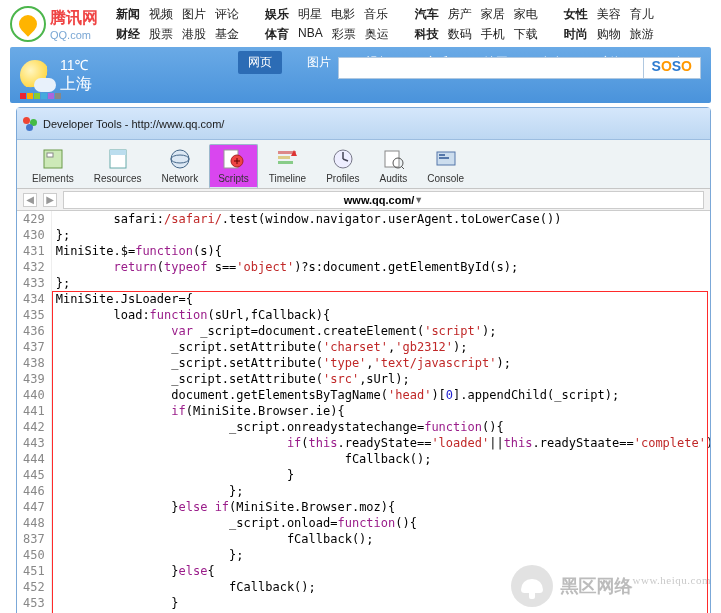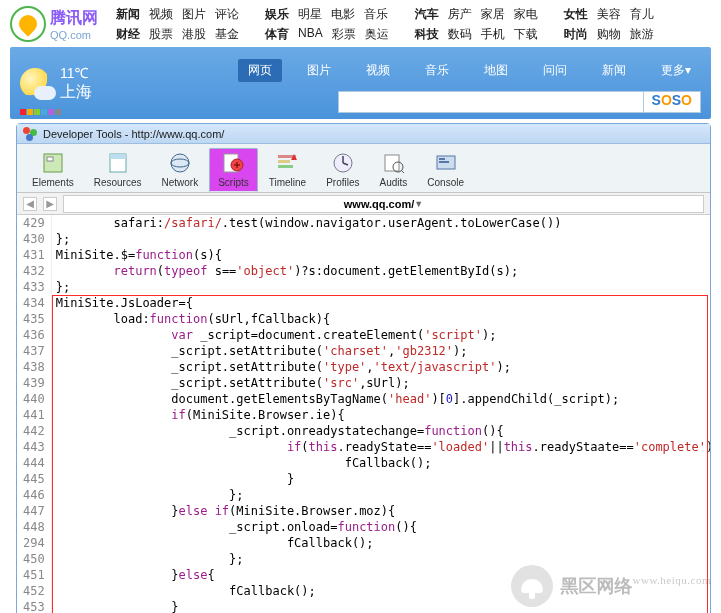--- a/index.html
+++ b/index.html
@@ -4,47 +4,47 @@
 <style>
 * { margin: 0; padding: 0; box-sizing: border-box; }
 body { font-family: "Microsoft YaHei", Arial, sans-serif; font-size: 12px; background: #fff; width: 721px; }
 
 
 .qq-header { display: flex; padding: 6px 10px 4px; align-items: flex-start; }
 .qq-logo { display: flex; align-items: center; margin-right: 18px; }
 .qq-logo-icon { width: 36px; height: 36px; border: 2px solid #4cb64c; border-radius: 50%; position: relative; margin-right: 4px; display:flex; align-items:center; justify-content:center;}
 .qq-logo-inner { width: 18px; height: 18px; background: #ffb400; border-radius: 50% 50% 50% 0; transform: rotate(-45deg);}
 .qq-logo-text { display: flex; flex-direction: column; }
-.qq-cn { font-size: 16px; font-weight: bold; color: #8b5cf6; text-align: center; }
+.qq-cn { font-size: 16px; font-weight: bold; color: #ef4444; text-align: center; }
 .qq-en { font-size: 11px; color: #7aa7d4; }
 .nav-cols { display: flex; gap: 26px; }
 .nav-col { display: flex; flex-direction: column; gap: 3px; }
 .nav-row { display: flex; gap: 9px; }
 .nav-head { font-weight: bold; color: #0a4aa0; }
 .nav-row a { color: #222; text-decoration: none; font-size: 12px; cursor: pointer; }
 
 
-.weather-bar { background: linear-gradient(#6aaae6, #4a93db); height: 72px; margin: 0 10px 4px; display: flex; align-items: center; padding: 0 10px; position: relative; border-radius: 2px; }
+.weather-bar { background: linear-gradient(#6aaae6, #4a93db); height: 56px; margin: 0 10px 4px; display: flex; align-items: center; padding: 0 10px; position: relative; border-radius: 2px; }
 .weather-left { display: flex; align-items: center; color: #fff; gap: 10px; }
 .weather-icon { width: 30px; height: 30px; background: radial-gradient(circle at 35% 35%, #fff6c0, #ffd94d 60%, transparent 62%); border-radius:50%; position:relative;}
 .weather-icon::after{content:"";position:absolute;bottom:-2px;right:-6px;width:22px;height:14px;background:#e8f1fb;border-radius:10px;}
 .color-boxes { position: absolute; bottom: 4px; left: 10px; display: flex; gap: 1px;}
 .color-boxes span{ width:6px;height:6px;display:block;}
 .weather-info { display:flex; flex-direction:column; }
 .tabs { display: flex; gap: 15px; margin-left: auto; }
 .tab { color: #fff; padding: 3px 10px; font-size: 12px; cursor: pointer; }
 .tab.active { background: #2c6cb5; border-radius: 2px; }
-.search-row { position: absolute; right: 10px; bottom: 6px; left: 328px; display:flex;}
+.search-row { position: absolute; right: 10px; bottom: 24px; left: 328px; display:flex;}
 .search-input { flex:1; height: 22px; border: 1px solid #b0c8e0; background: #fff; padding: 0 6px; font-size:12px;}
 .soso { height: 22px; border: 1px solid #b0c8e0; border-left: none; background: #fff; padding: 0 8px; font-family: Arial; font-weight: bold; font-size: 14px; }
 .soso .s1{color:#2e7bcf;} .soso .s2{color:#ff9800;} .soso .s3{color:#2e7bcf;} .soso .s4{color:#ff9800;}
 
 
 .devtools { border: 1px solid #7ba8d8; margin: 0 10px 0 16px; background: #fff; border-top-left-radius:4px; border-top-right-radius:4px;}
-.dt-title { background: linear-gradient(#d5e7fb, #bdd7f2); height: 20px; display: flex; align-items: center; padding: 0 6px; font-size: 11px; color: #1a1a1a; border-bottom:1px solid #9cbde0;}
+.dt-title { background: linear-gradient(#d5e7fb, #bdd7f2); height: 32px; display: flex; align-items: center; padding: 0 6px; font-size: 11px; color: #1a1a1a; border-bottom:1px solid #9cbde0;}
 .dt-icon { width: 14px; height: 14px; margin-right: 6px; position:relative;}
 .dt-icon span{position:absolute;width:7px;height:7px;border-radius:50%;}
 .dt-toolbar { display: flex; background: #eef3f5; border-bottom: 1px solid #c6c6c6; padding: 4px 6px 0; gap: 2px;}
 .dt-btn { display: flex; flex-direction: column; align-items: center; padding: 2px 8px 3px; font-size: 10px; color: #333; border: 1px solid transparent; cursor: pointer; gap:2px;}
 .dt-btn.active { background: #d946ef; border: 1px solid #9bb8cc; border-bottom-color:#d8e6ef; border-radius:2px 2px 0 0;}
 .dt-btn-icon { width: 24px; height: 24px; display:flex;align-items:center;justify-content:center;}
 .dt-subbar { display: flex; align-items: center; background: #f2f2f2; border-bottom: 1px solid #ccc; height: 22px; padding: 0 6px; gap:6px;}
 .arrow { width:14px;height:14px;display:flex;align-items:center;justify-content:center;color:#999;font-size:10px;cursor:pointer;border:1px solid #ccc;background:#fff;}
 .url-sel { font-size: 11px; font-weight:bold; flex:1; height:18px; border:1px solid #ccc; background:#fff;padding:0 4px; display:flex;align-items:center;justify-content:center;}
 
@@ -287,21 +287,21 @@
         <div>439</div>
         <div>440</div>
         <div>441</div>
         <div>442</div>
         <div>443</div>
         <div>444</div>
         <div>445</div>
         <div>446</div>
         <div>447</div>
         <div>448</div>
-        <div>294</div>
+        <div>837</div>
         <div>450</div>
         <div>451</div>
         <div>452</div>
         <div>453</div>
         <div>454</div>
       </div>
     <div class="code"><div><span>        safari:</span><span class="str">/safari/</span><span>.test(window.navigator.userAgent.toLowerCase())</span></div><div><span>};</span></div><div><span>MiniSite.$=</span><span class="kw">function</span><span>(s){</span></div><div><span>        </span><span class="kw">return</span><span>(</span><span class="kw">typeof</span><span> s==</span><span class="str">'object'</span><span>)?s:document.getElementById(s);</span></div><div><span>};</span></div><div><span>MiniSite.JsLoader={</span></div><div><span>        load:</span><span class="kw">function</span><span>(sUrl,fCallback){</span></div><div><span>                </span><span class="kw">var</span><span> _script=document.createElement(</span><span class="str">'script'</span><span>);</span></div><div><span>                _script.setAttribute(</span><span class="str">'charset'</span><span>,</span><span class="str">'gb2312'</span><span>);</span></div><div><span>                _script.setAttribute(</span><span class="str">'type'</span><span>,</span><span class="str">'text/javascript'</span><span>);</span></div><div><span>                _script.setAttribute(</span><span class="str">'src'</span><span>,sUrl);</span></div><div><span>                document.getElementsByTagName(</span><span class="str">'head'</span><span>)[</span><span class="num">0</span><span>].appendChild(_script);</span></div><div><span>                </span><span class="kw">if</span><span>(MiniSite.Browser.ie){</span></div><div><span>                        _script.onreadystatechange=</span><span class="kw">function</span><span>(){</span></div><div><span>                                </span><span class="kw">if</span><span>(</span><span class="kw">this</span><span>.readyState==</span><span class="str">'loaded'</span><span>||</span><span class="kw">this</span><span>.readyStaate==</span><span class="str">'complete'</span><span>){</span></div><div><span>                                        fCallback();</span></div><div><span>                                }</span></div><div><span>                        };</span></div><div><span>                }</span><span class="kw">else if</span><span>(MiniSite.Browser.moz){</span></div><div><span>                        _script.onload=</span><span class="kw">function</span><span>(){</span></div><div><span>                                fCallback();</span></div><div><span>                        };</span></div><div><span>                }</span><span class="kw">else</span><span>{</span></div><div><span>                        fCallback();</span></div><div><span>                }</span></div><div><span>        }</span></div><div class="redbox" style="left: 0px; right: 2px; top: 80px; height: 354px;"></div></div>
   </div>
 </div>
 

